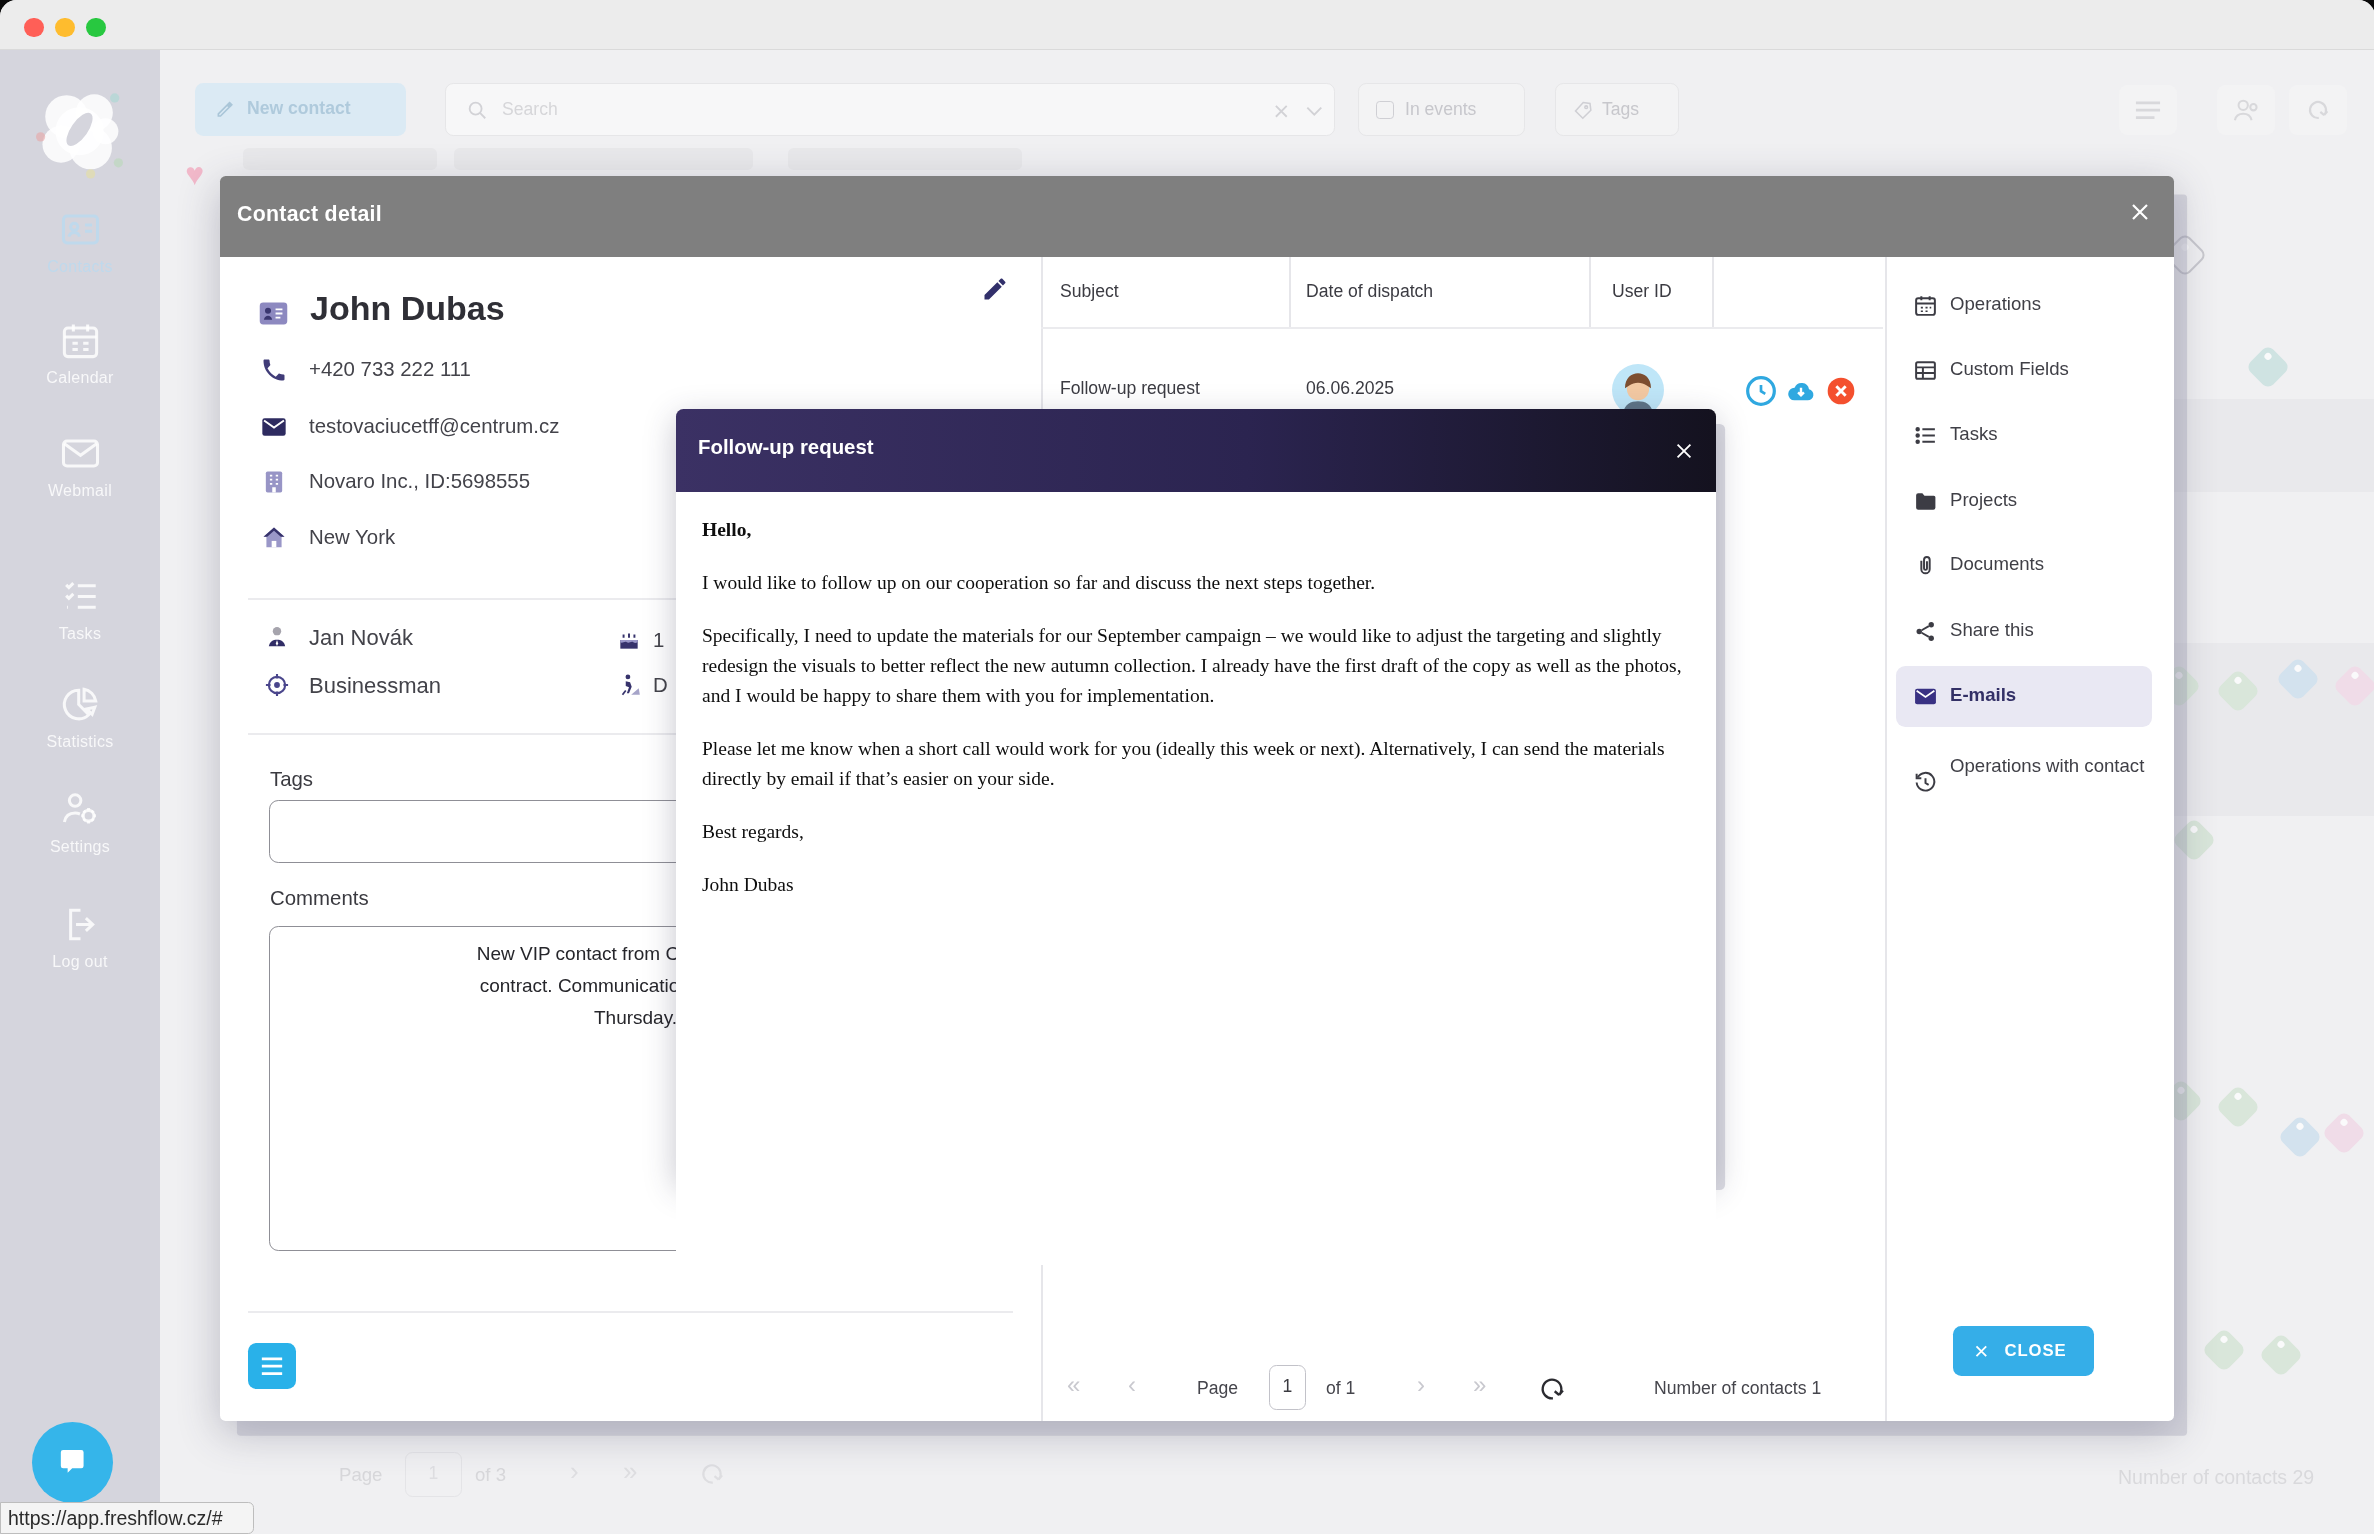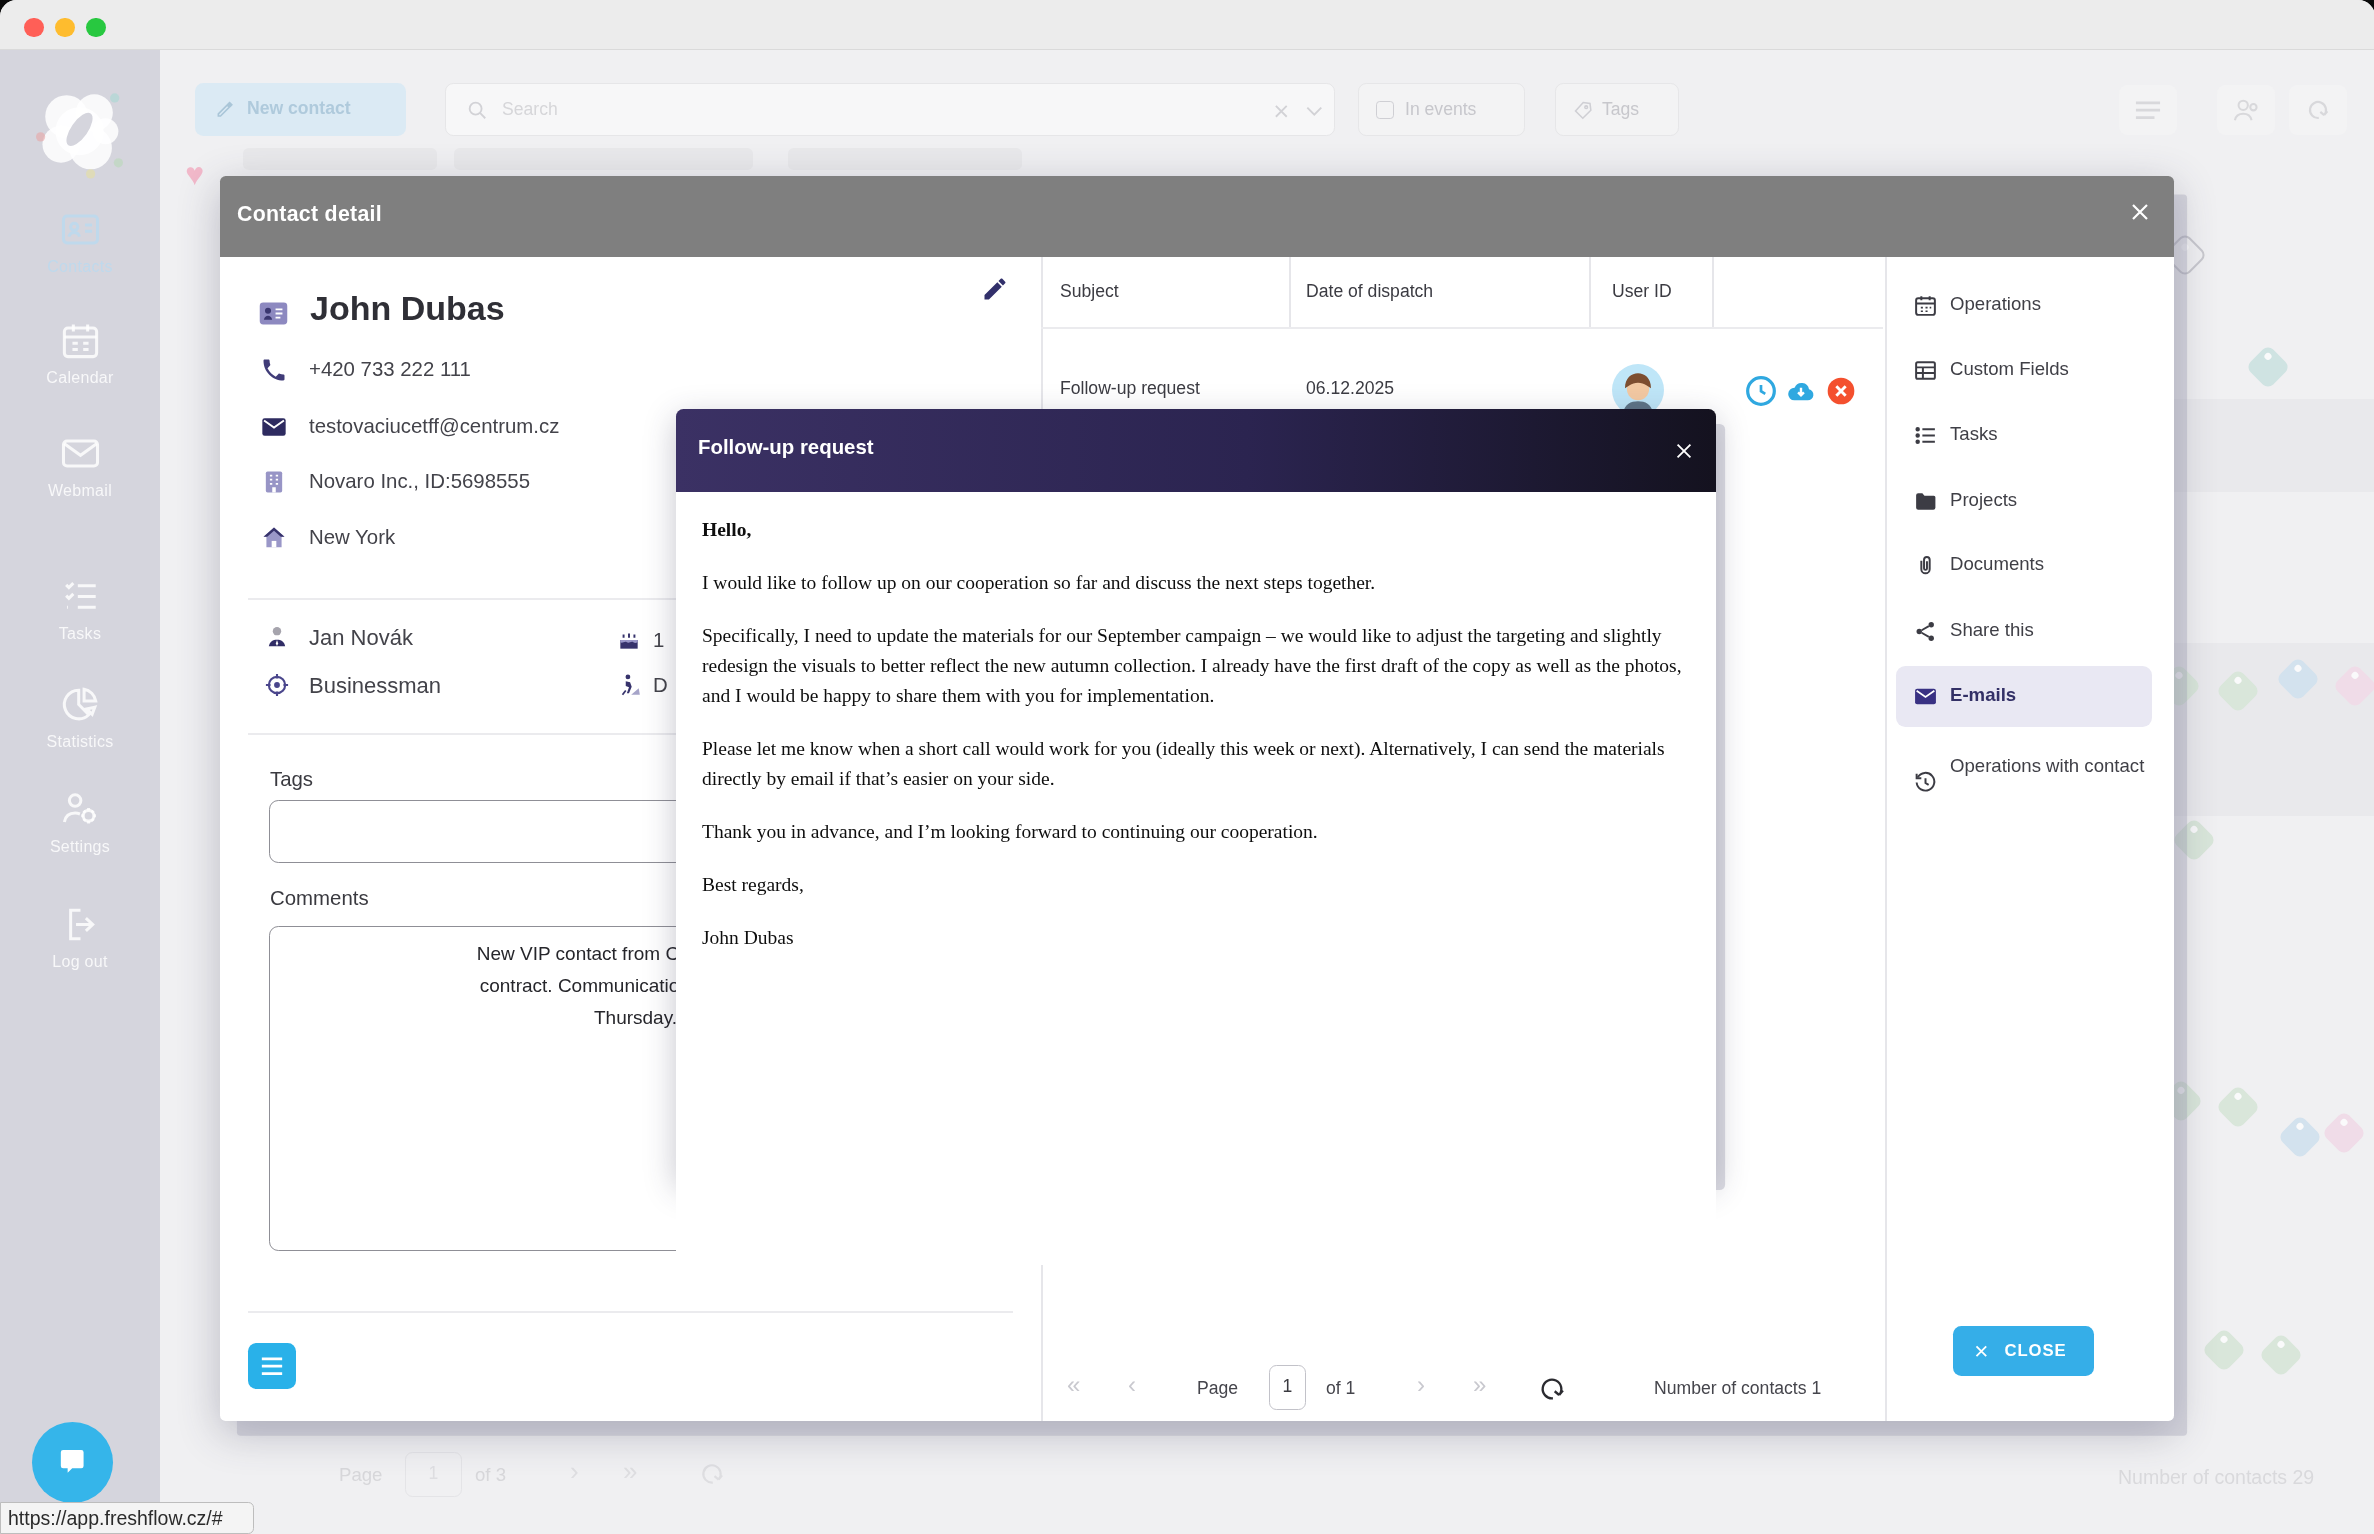--- a/index.html
+++ b/index.html
@@ -334,21 +334,21 @@
   <span class="th abs" style="left:1060px;top:281px">Subject</span>
   <span class="th abs" style="left:1306px;top:281px">Date of dispatch</span>
   <span class="th abs" style="left:1612px;top:281px">User ID</span>
   <div class="vline" style="left:1289px;top:257px;height:70px"></div>
   <div class="vline" style="left:1589px;top:257px;height:70px"></div>
   <div class="vline" style="left:1712px;top:257px;height:70px"></div>
   <div class="hline" style="left:1041px;top:327px;width:842px"></div>
 
   <div>
     <span class="td abs" style="left:1060px;top:378px">Follow-up request</span>
-    <span class="td abs" style="left:1306px;top:378px">06.12.2025</span>
+    <span class="td abs" style="left:1306px;top:378px">06.06.2025</span>
     <svg class="abs mz" style="left:1612px;top:364px" width="52" height="52" viewBox="0 0 56 56">
       <defs>
             <clipPath id="avclip">
               <circle cx="28" cy="28" r="28"></circle>
             </clipPath>
           </defs>
       <circle cx="28" cy="28" r="28" fill="#bfe6f8"></circle>
       <g clip-path="url(#avclip)">
         <path d="M12 52c2-9 8-12 16-12s14 3 16 12z" fill="#5e7486"></path>
         <circle cx="28" cy="27" r="12" fill="#f3c9a2"></circle>
@@ -456,21 +456,20 @@
   <div class="email-header"></div>
   <div class="email-title">Follow-up request</div>
   <svg class="abs" style="left:1673px;top:440px;z-index:22" width="22" height="22" viewBox="0 0 24 24" fill="none" stroke="#fff" stroke-width="2">
     <path d="M5 5l14 14M19 5L5 19"></path>
   </svg>
   <div class="email-body">
     <p class="greet">Hello,</p>
     <p>I would like to follow up on our cooperation so far and discuss the next steps together.</p>
     <p>Specifically, I need to update the materials for our September campaign – we would like to adjust the targeting and slightly redesign the visuals to better reflect the new autumn collection. I already have the first draft of the copy as well as the photos, and I would be happy to share them with you for implementation.</p>
     <p>Please let me know when a short call would work for you (ideally this week or next). Alternatively, I can send the materials directly by email if that’s easier on your side.</p>
-    <p>Thank you in advance, and I’m looking forward to continuing our cooperation.</p>
     <p>Best regards,</p>
     <p>John Dubas</p>
   </div>
 
   <div class="chat-fab">
     <svg style="margin:22px auto" width="37" height="37" viewBox="0 0 40 40">
       <path d="M8 6h24a3 3 0 013 3v18a3 3 0 01-3 3H20l-6 6v-6H8a3 3 0 01-3-3V9a3 3 0 013-3z" fill="#fff" transform="scale(0.82) translate(4,2)"></path>
     </svg>
   </div>
   <div class="url-tip">https://app.freshflow.cz/#</div>

